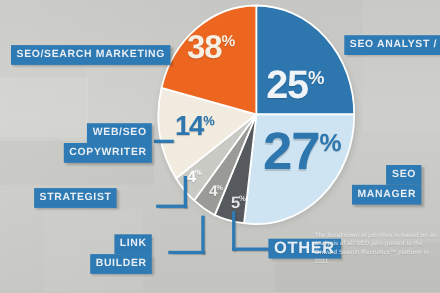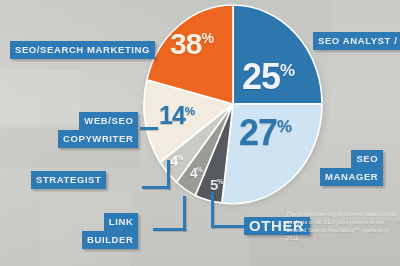--- a/index.html
+++ b/index.html
@@ -113,21 +113,21 @@
         <path d="M91,101 L18.06,159.20 A89,99 0 0 1 4.84,76.88 Z" fill="#f2ece0" stroke="#ffffff" stroke-width="1.6"></path>
 
         <path d="M91,101 L4.84,76.88 A89,99 0 0 1 91,2 Z" fill="#ec6620" stroke="#ffffff" stroke-width="1.6"></path>
       </g>
     </svg>
 
     <span class="pcttxt" style="left:100px;top:25px;font-size:36px;color:#eef4f8;margin-top:31px;">
       <span>25</span><span class="sup">%</span>
     </span>
 
-    <span class="pcttxt" style="left:97px;top:112px;font-size:36px;color:#2d76ae;">
+    <span class="pcttxt" style="left:97px;top:112px;font-size:48px;color:#2d76ae;">
       <span>27</span><span class="sup">%</span>
     </span>
 
     <span class="pcttxt" style="left:28px;top:26px;font-size:30px;color:#f6efe2;">
       <span>38</span><span class="sup">%</span>
     </span>
 
     <span class="pcttxt" style="left:5px;top:100px;font-size:25px;color:#2d76ae;margin-left:12px;">
       <span>14</span><span class="sup">%</span>
     </span>

